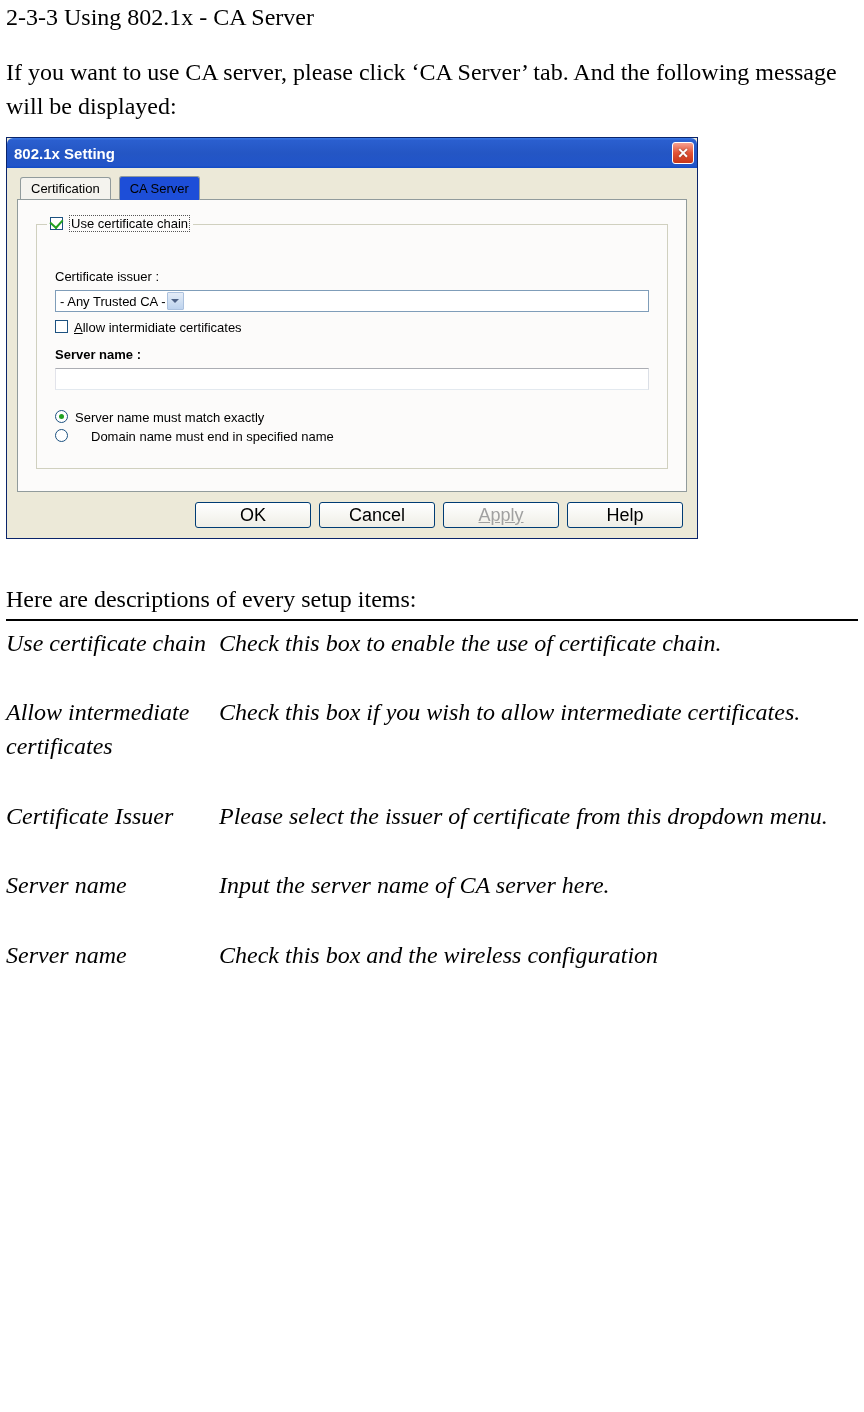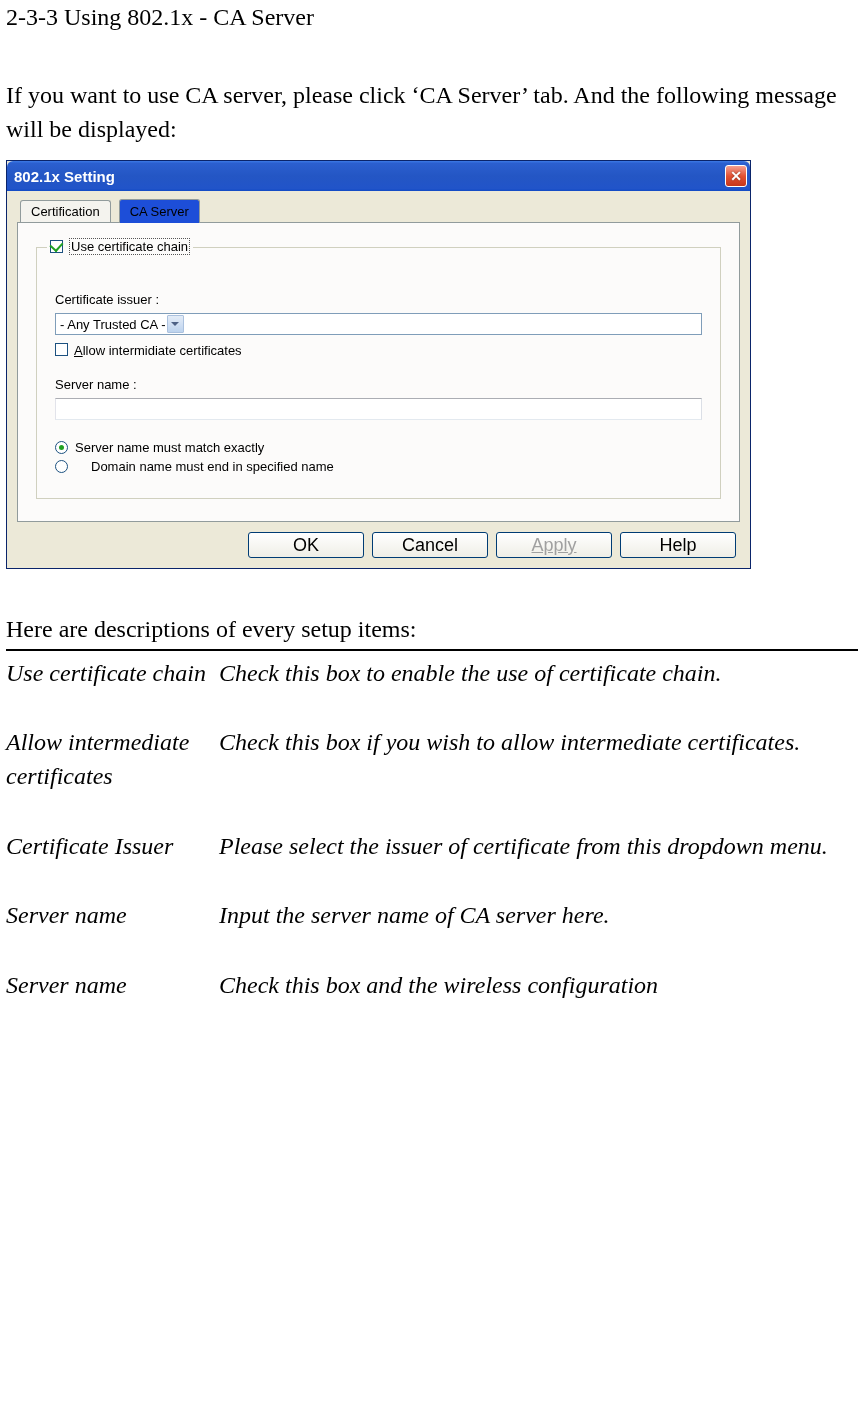--- a/index.html
+++ b/index.html
@@ -8,28 +8,28 @@
       padding: 0;
     }
     body {
       font-family: "Times New Roman", Times, serif;
       font-size: 24px;
       background: #fff;
       width: 864px;
       padding: 4px 6px;
     }
     .section-heading {
-      margin-bottom: 48px;
+      margin-bottom: 25px;
     }
     .intro-text {
       margin-bottom: 14px;
       line-height: 1.4;
     }
     .window {
-      width: 745px;
+      width: 692px;
       border: 1px solid #0a246a;
       font-family: Tahoma, Arial, sans-serif;
       font-size: 13px;
       background: #ece9d8;
       margin-bottom: 44px;
     }
     .titlebar {
       background: linear-gradient(to bottom, #3b79e6 0%, #2b5fcf 8%, #2456c4 50%, #2154c9 92%, #114ac5 100%);
       height: 30px;
       display: flex;
@@ -174,21 +174,20 @@
       border-right: 1px solid #dbdfe6;
       border-bottom: 1px solid #e3e9ef;
       background: #fff;
       height: 22px;
       width: 100%;
       padding-left: 3px;
     }
     .radio-row {
       margin-top: 20px;
       display: flex;
-      align-items: center;
     }
     .radio {
       width: 13px;
       height: 13px;
       border-radius: 50%;
       border: 1px solid #1c5180;
       background: #fff;
       display: inline-flex;
       align-items: center;
       justify-content: center;
@@ -282,21 +281,21 @@
         <div class="dropdown">
           <span>- Any Trusted CA -</span>
           <div class="dropdown-arrow"></div>
         </div>
 
         <div class="intermediate-row">
           <span class="checkbox"></span>
           <span><span class="underline-letter">A</span><span>llow intermidiate certificates</span></span>
         </div>
 
-        <div class="field-label" style="margin-top:19px;">Server name :</div>
+        <div class="field-label" style="margin-top:12px;font-weight:bold;">Server name :</div>
         <div class="text-input"></div>
 
         <div class="radio-row">
           <span class="radio checked"></span>
           <span>Server name must match exactly</span>
         </div>
         <div class="radio-row" style="margin-top:4px;gap:16px;">
           <span class="radio"></span>
           <span>Domain name must end in specified name</span>
         </div>

